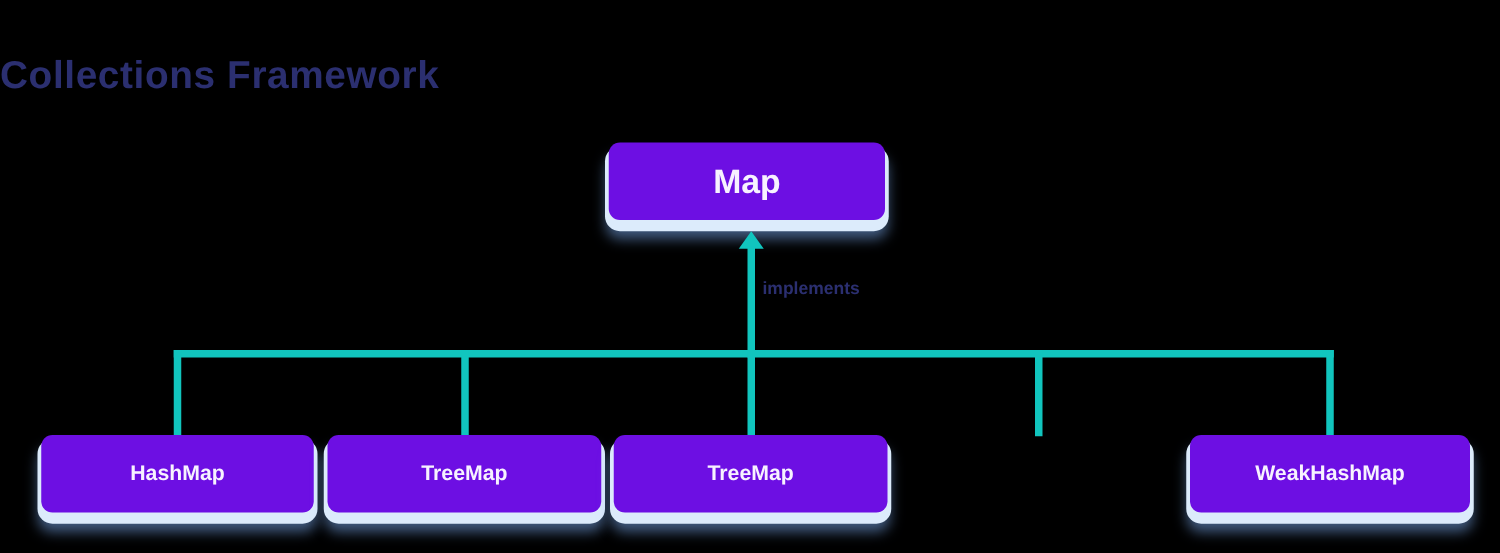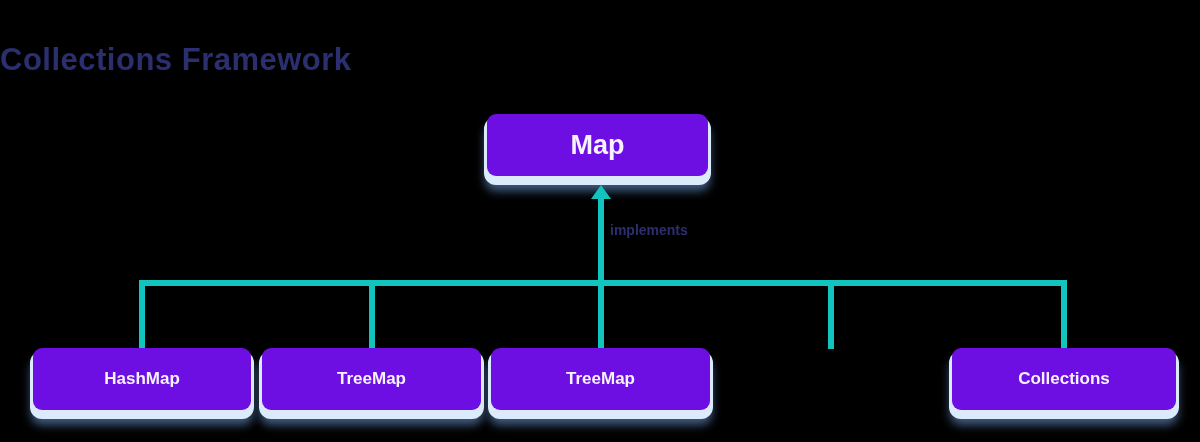--- a/index.html
+++ b/index.html
@@ -81,16 +81,16 @@
   <div class="node node-child n-hashmap">
     <span class="lbl">HashMap</span>
   </div>
   <div class="node node-child n-treemap">
     <span class="lbl">TreeMap</span>
   </div>
   <div class="node node-child n-enummap">
     <span class="lbl">TreeMap</span>
   </div>
   <div class="node node-child n-weakhashmap">
-    <span class="lbl">Collections</span>
+    <span class="lbl">WeakHashMap</span>
   </div>
 
 </div>
 
 </body></html>

